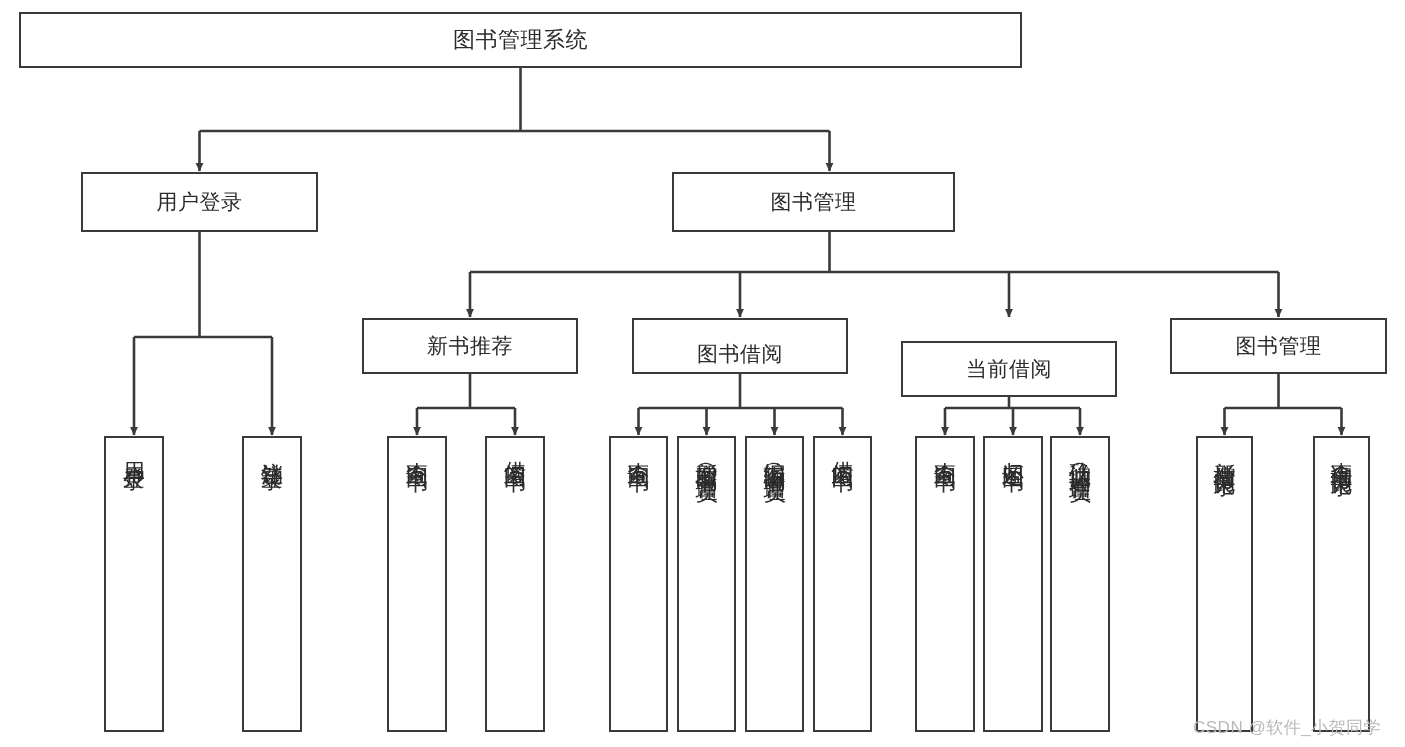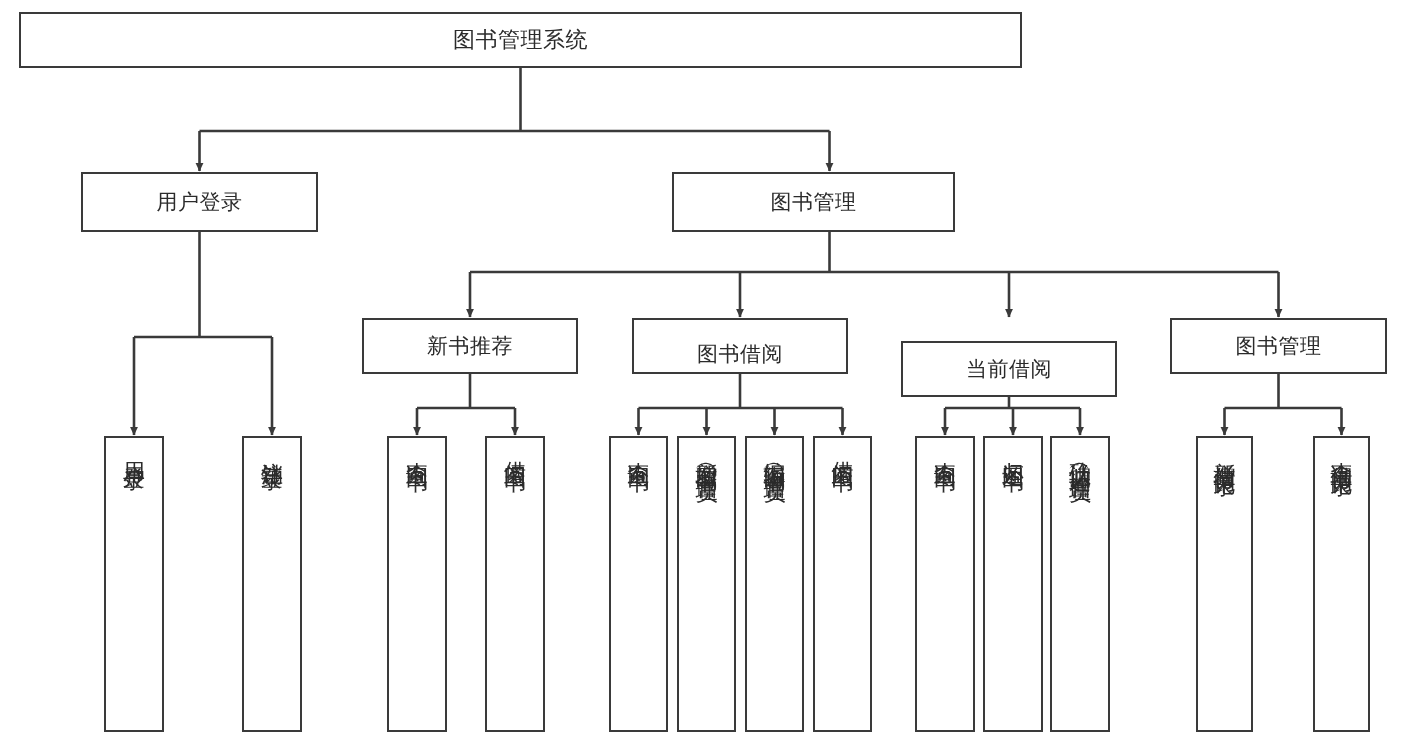--- a/index.html
+++ b/index.html
@@ -171,13 +171,14 @@
         <span class="node-label" style="color: rgb(43, 43, 43);">确认归还（管理员）</span>
       </div>
       <div class="node vertical" style="left: 1196px; top: 436px; width: 57px; height: 296px; border-color: rgb(58, 58, 58);">
         <span class="node-label" style="color: rgb(43, 43, 43);">新增借阅记录</span>
       </div>
       <div class="node vertical" style="left: 1313px; top: 436px; width: 57px; height: 296px; border-color: rgb(58, 58, 58);">
         <span class="node-label" style="color: rgb(43, 43, 43);">查询借阅记录</span>
       </div>
     </div>
 
+  <div class="watermark" style="left: 1193px; top: 716px; color: rgb(185, 185, 185);">CSDN @软件_小贺同学</div>
 </div>
 
 </body></html>

